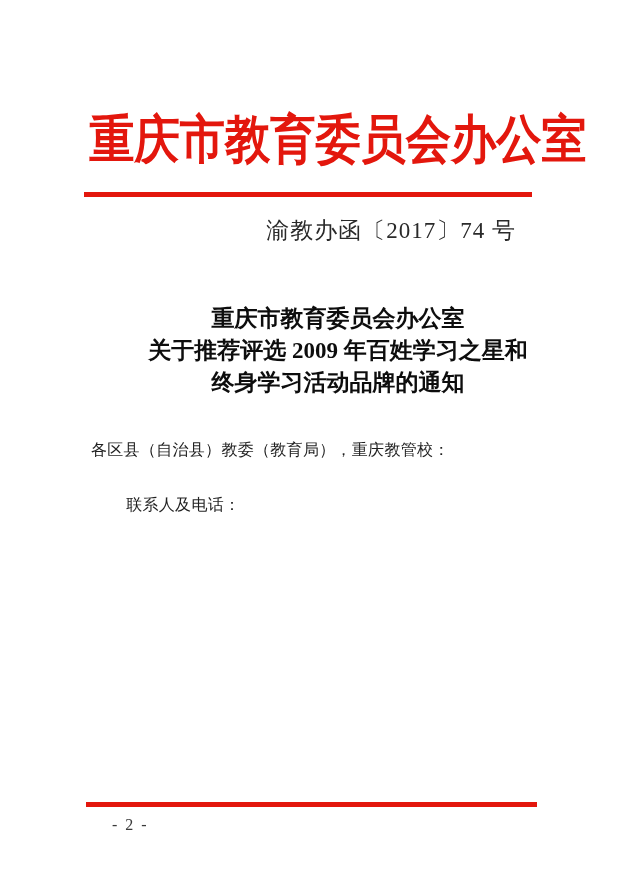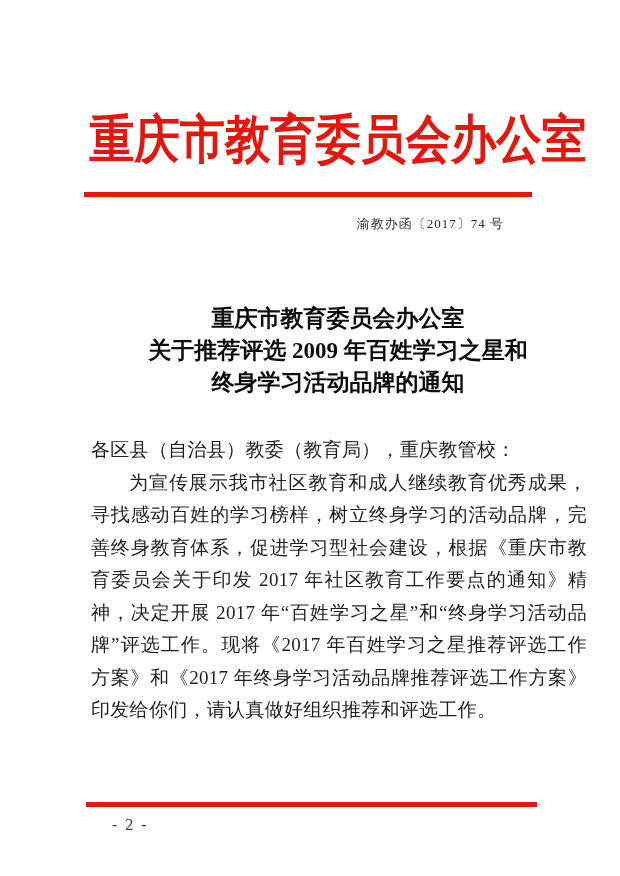--- a/index.html
+++ b/index.html
@@ -42,22 +42,22 @@
     left:56px;
     right:60px;
     height:1px;
     border-top:4.5px solid var(--accent-red);
     border-bottom:1.5px solid var(--accent-red);
     background:#ffffff;
   }
   .doc-number{
     position:absolute;
     top:203px;
-    right:88px;
-    font-size:13px;
+    right:76px;
+    font-size:23px;
     letter-spacing:1px;
     color:#2a2a2a;
     white-space:nowrap;
   }
   
   .notice-title{
     position:absolute;
     top:291px;
     left:0;
     width:620px;
@@ -66,21 +66,21 @@
     font-weight:700;
     line-height:32px;
     color:#0d0d0d;
   }
   
   .body-block{
     position:absolute;
     top:422px;
     left:63px;
     width:496px;
-    font-size:19px;
+    font-size:16px;
     line-height:32.5px;
     letter-spacing:0.3px;
     text-align:justify;
     color:var(--ink);
   }
   .salutation{margin:0;}
   .para{
     margin:0;
     text-indent:2em;
   }
@@ -125,23 +125,23 @@
   <div class="doc-number">渝教办函〔2017〕74 号</div>
 
   <div class="notice-title">
     <div>重庆市教育委员会办公室</div>
     <div>关于推荐评选 2009 年百姓学习之星和</div>
     <div>终身学习活动品牌的通知</div>
   </div>
 
   <div class="body-block">
     <p class="salutation">各区县（自治县）教委（教育局），重庆教管校：</p>
-    <p class="para">为宣传展示我市社区教育和成人继续教育优秀成果，寻找感动百姓的学习榜样，树立终身学习的活动品牌，完善终身教育体系，促进学习型社会建设，根据《重庆市教育委员会关于印发 2017 年社区教育工作要点的通知》精神，决定开展 2017 年“百姓学习之星”和“终身学习活动品牌”评选工作。现将《2017 年百姓学习之星推荐评选工作方案》和《2017 年终身学习活动品牌推荐评选工作方案》印发给你们，请认真做好组织推荐和评选工作。</p>
 
     <div class="contacts">
+      <p>联系人及电话：</p>
     </div>
   </div>
 
   <div class="foot-rule"></div>
 
   <div class="page-number">- 2 -</div>
 
 </div>
 
 </body></html>

